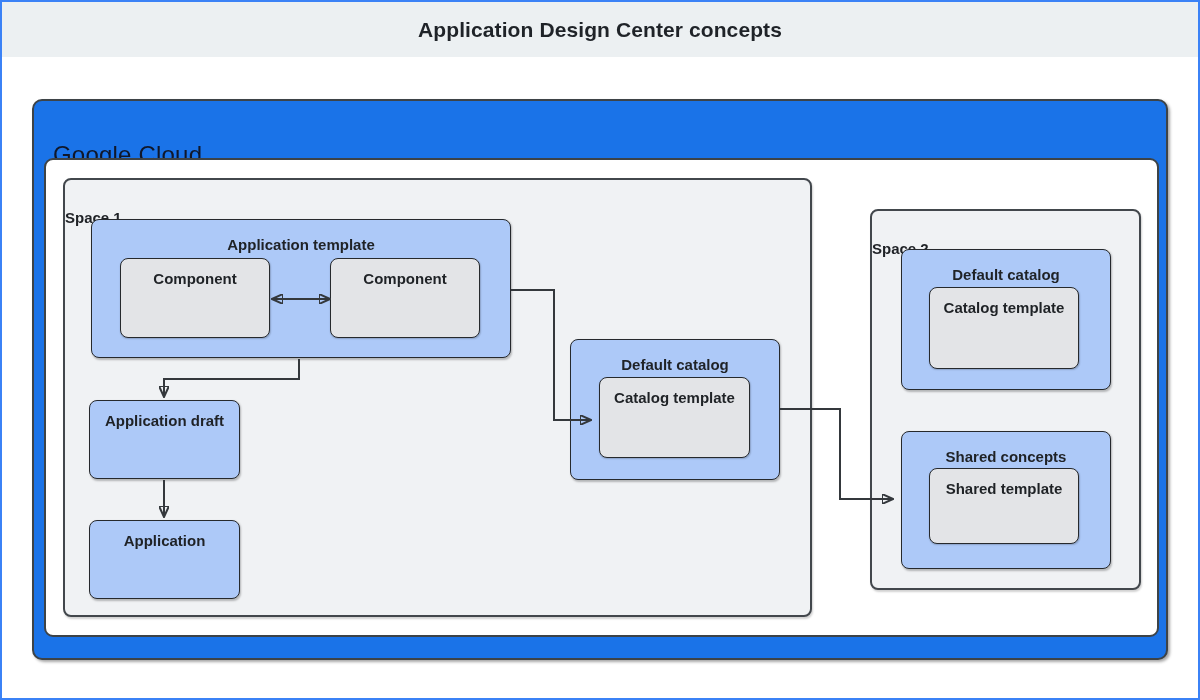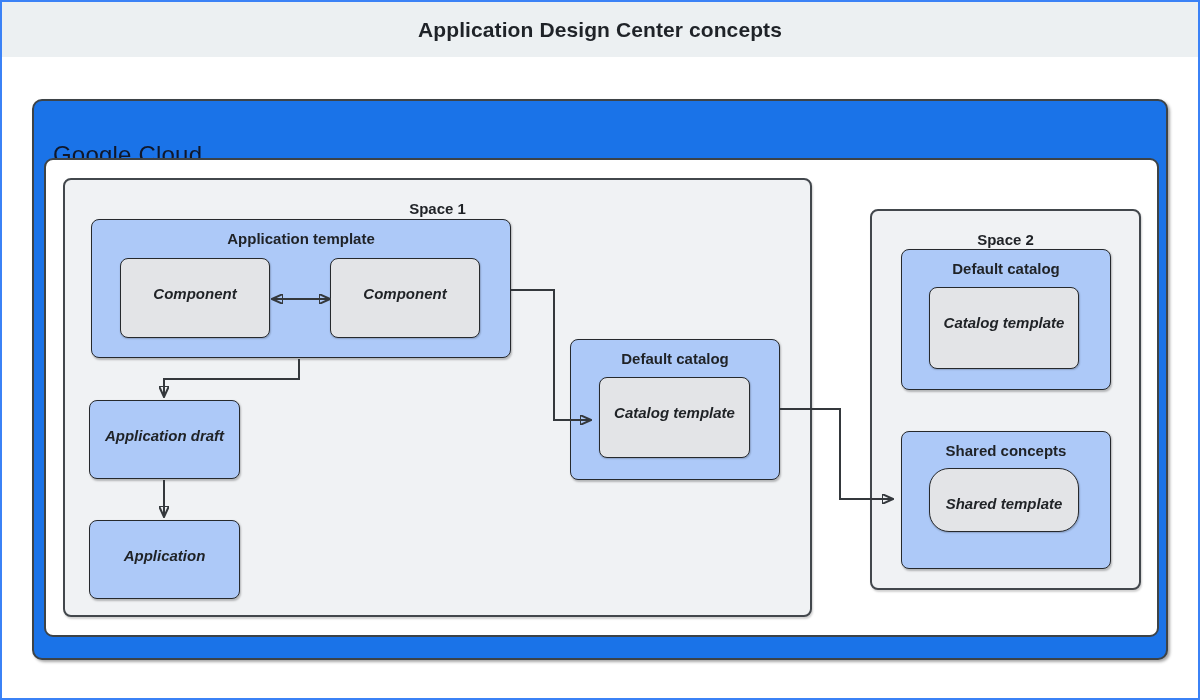--- a/index.html
+++ b/index.html
@@ -46,52 +46,52 @@
 
   
   .space {
     position: absolute; background: #f0f2f4;
     border: 2px solid #42474c; border-radius: 8px;
     box-shadow: 1px 2px 2px rgba(0,0,0,0.18);
   }
   .space1 { left: 17px;  top: 18px; width: 749px; height: 439px; }
   .space2 { left: 824px; top: 49px; width: 271px; height: 381px; }
   .space-label {
-    text-align: center; padding-top: 20px;
+    text-align: left; padding-top: 29px;
     font-size: 15px; font-weight: 700; color: #1f2226;
   }
 
   
   .bbox {
     position: absolute; background: #adc9f8;
     border: 1.5px solid #26292d; border-radius: 8px;
     box-shadow: 1px 1.5px 2px rgba(0,0,0,0.25);
   }
   .gbox {
     position: absolute; background: #e3e4e7;
     border: 1.5px solid #26292d; border-radius: 8px;
     box-shadow: 0.5px 1px 1.5px rgba(0,0,0,0.2);
   }
   .box-title {
-    text-align: center; padding-top: 10px;
+    text-align: center; padding-top: 16px;
     font-size: 15px; font-weight: 700; color: #1f2226;
   }
-  .gbox .box-title, .small-title { padding-top: 26px; font-style: italic; }
+  .gbox .box-title, .small-title { padding-top: 11px; }
 
   .app-template { left: 26px;  top: 39px;  width: 420px; height: 139px; }
   .comp1        { left: 28px;  top: 38px;  width: 150px; height: 80px; }
   .comp2        { left: 238px; top: 38px;  width: 150px; height: 80px; }
   .app-draft    { left: 24px;  top: 220px; width: 151px; height: 79px; }
   .app-final    { left: 24px;  top: 340px; width: 151px; height: 79px; }
   .dc1          { left: 505px; top: 159px; width: 210px; height: 141px; }
   .ct1          { left: 28px;  top: 37px;  width: 151px; height: 81px; }
   .s2dc         { left: 29px;  top: 38px;  width: 210px; height: 141px; }
   .s2ct         { left: 27px;  top: 37px;  width: 150px; height: 82px; }
   .s2sc         { left: 29px;  top: 220px; width: 210px; height: 138px; }
-  .s2st         { left: 27px;  top: 36px;  width: 150px; height: 64px; border-radius: 20px; }
+  .s2st         { left: 27px;  top: 36px;  width: 150px; height: 76px; }
 
   
   .connectors {
     position: absolute; left: -2px; top: -2px; width: 1200px; height: 700px;
     pointer-events: none; z-index: 9;
   }
   .connectors path { stroke: #34383c; stroke-width: 2; fill: none; }
 </style>
 </head>
 <body>

